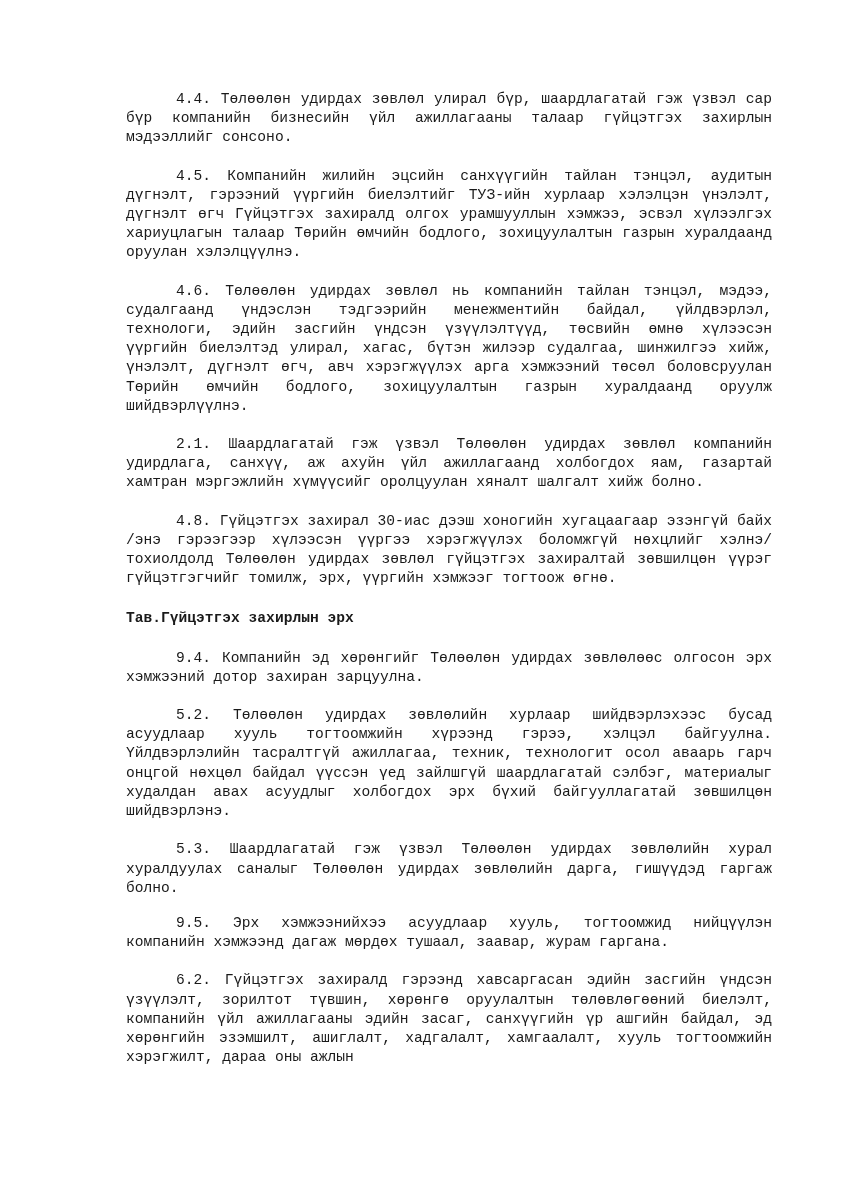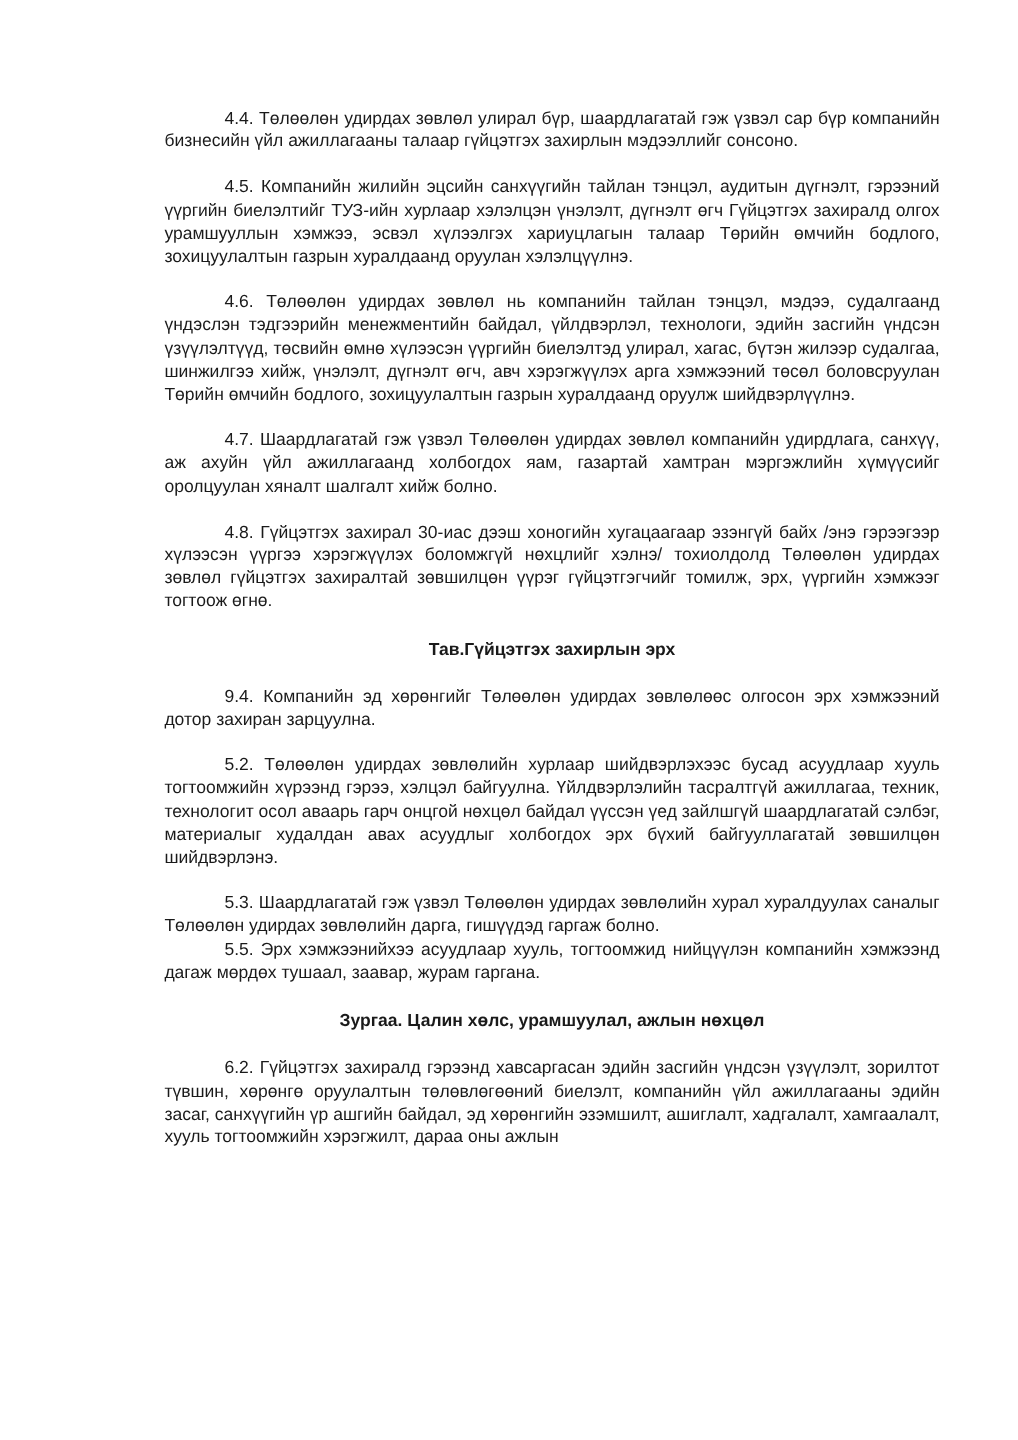--- a/index.html
+++ b/index.html
@@ -1,52 +1,50 @@
 <!DOCTYPE html>
 <html><head>
 <meta charset="utf-8">
 <style>
   html, body { margin: 0; padding: 0; background: #ffffff; }
   body { width: 848px; height: 1200px; position: relative; overflow: hidden; }
   .page {
     position: absolute;
-    left: 137px;
+    left: 126px;
     top: 90px;
     width: 646px;
-    font-family: Liberation Sans, sans-serif;
+    font-family: Liberation Mono, monospace;
     font-size: 14.6px;
     line-height: 19.2px;
     color: #1a1a1a;
   }
   .para {
     text-align: justify;
     text-indent: 50px;
     margin: 0 0 19px 0;
   }
-  .para.tight { margin-bottom: 0; }
+  .para.tight { margin-bottom: 16px; }
   .heading {
-    text-align: center;
     font-weight: bold;
     margin: 0 0 20px 0;
     padding-top: 2px;
   }
 </style>
 </head>
 <body>
 
 <div class="page">
   <p class="para">4.4. Төлөөлөн удирдах зөвлөл улирал бүр, шаардлагатай гэж үзвэл сар бүр компанийн бизнесийн үйл ажиллагааны талаар гүйцэтгэх захирлын мэдээллийг сонсоно.</p>
   <p class="para">4.5. Компанийн жилийн эцсийн санхүүгийн тайлан тэнцэл, аудитын дүгнэлт, гэрээний үүргийн биелэлтийг ТУЗ-ийн хурлаар хэлэлцэн үнэлэлт, дүгнэлт өгч Гүйцэтгэх захиралд олгох урамшууллын хэмжээ, эсвэл хүлээлгэх хариуцлагын талаар Төрийн өмчийн бодлого, зохицуулалтын газрын хуралдаанд оруулан хэлэлцүүлнэ.</p>
   <p class="para">4.6. Төлөөлөн удирдах зөвлөл нь компанийн тайлан тэнцэл, мэдээ, судалгаанд үндэслэн тэдгээрийн менежментийн байдал, үйлдвэрлэл, технологи, эдийн засгийн үндсэн үзүүлэлтүүд, төсвийн өмнө хүлээсэн үүргийн биелэлтэд улирал, хагас, бүтэн жилээр судалгаа, шинжилгээ хийж,  үнэлэлт, дүгнэлт өгч, авч хэрэгжүүлэх арга хэмжээний төсөл боловсруулан Төрийн өмчийн бодлого, зохицуулалтын газрын хуралдаанд оруулж шийдвэрлүүлнэ.</p>
-  <p class="para">4.7. Шаардлагатай гэж үзвэл Төлөөлөн удирдах зөвлөл компанийн удирдлага, санхүү, аж ахуйн үйл ажиллагаанд холбогдох яам, газартай хамтран мэргэжлийн хүмүүсийг оролцуулан хяналт шалгалт хийж болно.</p>
+  <p class="para">2.1. Шаардлагатай гэж үзвэл Төлөөлөн удирдах зөвлөл компанийн удирдлага, санхүү, аж ахуйн үйл ажиллагаанд холбогдох яам, газартай хамтран мэргэжлийн хүмүүсийг оролцуулан хяналт шалгалт хийж болно.</p>
   <p class="para">4.8. Гүйцэтгэх захирал 30-иас дээш хоногийн хугацаагаар эзэнгүй байх /энэ гэрээгээр хүлээсэн үүргээ хэрэгжүүлэх боломжгүй нөхцлийг хэлнэ/ тохиолдолд Төлөөлөн удирдах зөвлөл гүйцэтгэх захиралтай зөвшилцөн үүрэг гүйцэтгэгчийг томилж, эрх, үүргийн хэмжээг тогтоож өгнө.</p>
 
   <p class="heading">Тав.Гүйцэтгэх захирлын эрх</p>
 
   <p class="para">9.4. Компанийн эд хөрөнгийг Төлөөлөн удирдах зөвлөлөөс олгосон эрх хэмжээний дотор захиран зарцуулна.</p>
   <p class="para">5.2. Төлөөлөн удирдах зөвлөлийн хурлаар шийдвэрлэхээс бусад асуудлаар хууль тогтоомжийн хүрээнд гэрээ, хэлцэл байгуулна. Үйлдвэрлэлийн тасралтгүй ажиллагаа, техник, технологит осол аваарь гарч онцгой нөхцөл байдал үүссэн үед зайлшгүй шаардлагатай сэлбэг, материалыг худалдан авах асуудлыг холбогдох эрх бүхий байгууллагатай зөвшилцөн шийдвэрлэнэ.</p>
   <p class="para tight">5.3. Шаардлагатай гэж үзвэл Төлөөлөн удирдах зөвлөлийн хурал хуралдуулах саналыг Төлөөлөн удирдах зөвлөлийн дарга, гишүүдэд гаргаж болно.</p>
-  <p class="para">5.5. Эрх хэмжээнийхээ асуудлаар хууль, тогтоомжид нийцүүлэн компанийн хэмжээнд дагаж мөрдөх тушаал, заавар, журам гаргана.</p>
+  <p class="para">9.5. Эрх хэмжээнийхээ асуудлаар хууль, тогтоомжид нийцүүлэн компанийн хэмжээнд дагаж мөрдөх тушаал, заавар, журам гаргана.</p>
 
-  <p class="heading">Зургаа. Цалин хөлс, урамшуулал, ажлын нөхцөл</p>
 
   <p class="para">6.2. Гүйцэтгэх захиралд гэрээнд хавсаргасан эдийн засгийн үндсэн үзүүлэлт, зорилтот түвшин, хөрөнгө оруулалтын төлөвлөгөөний биелэлт, компанийн үйл ажиллагааны эдийн засаг, санхүүгийн үр ашгийн байдал, эд хөрөнгийн эзэмшилт, ашиглалт, хадгалалт, хамгаалалт, хууль тогтоомжийн хэрэгжилт, дараа оны ажлын</p>
 </div>
 
 </body></html>

